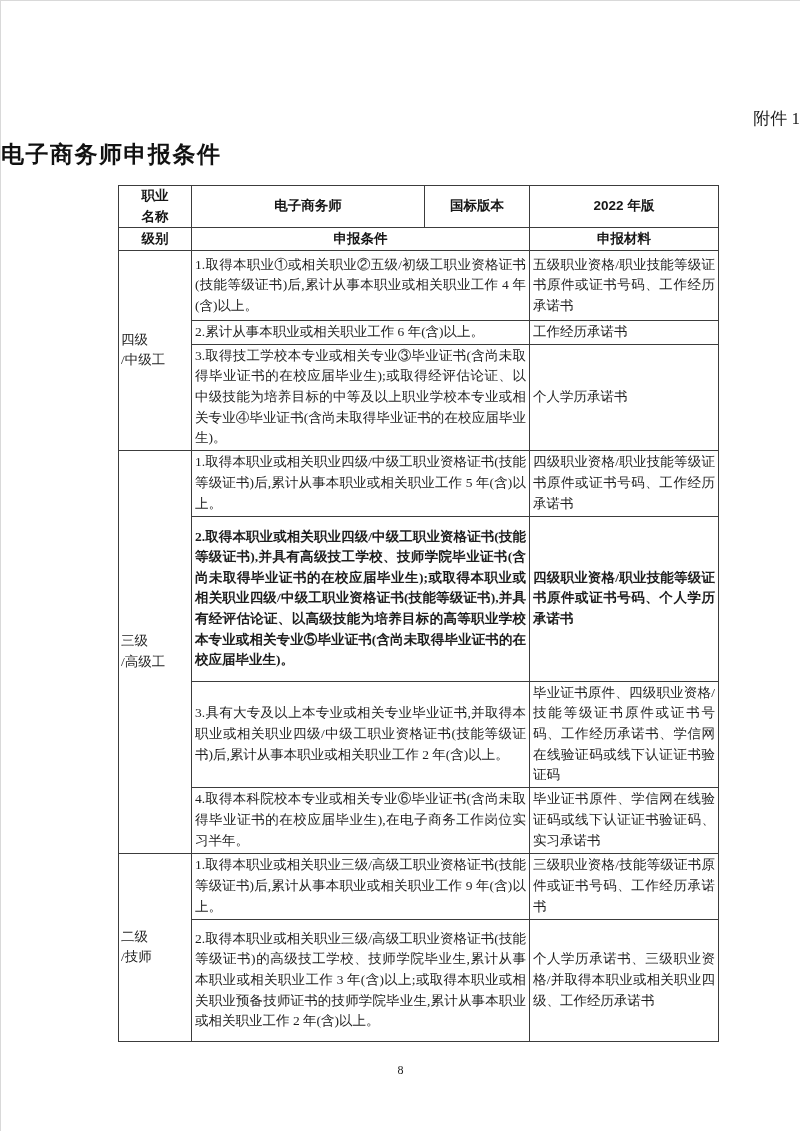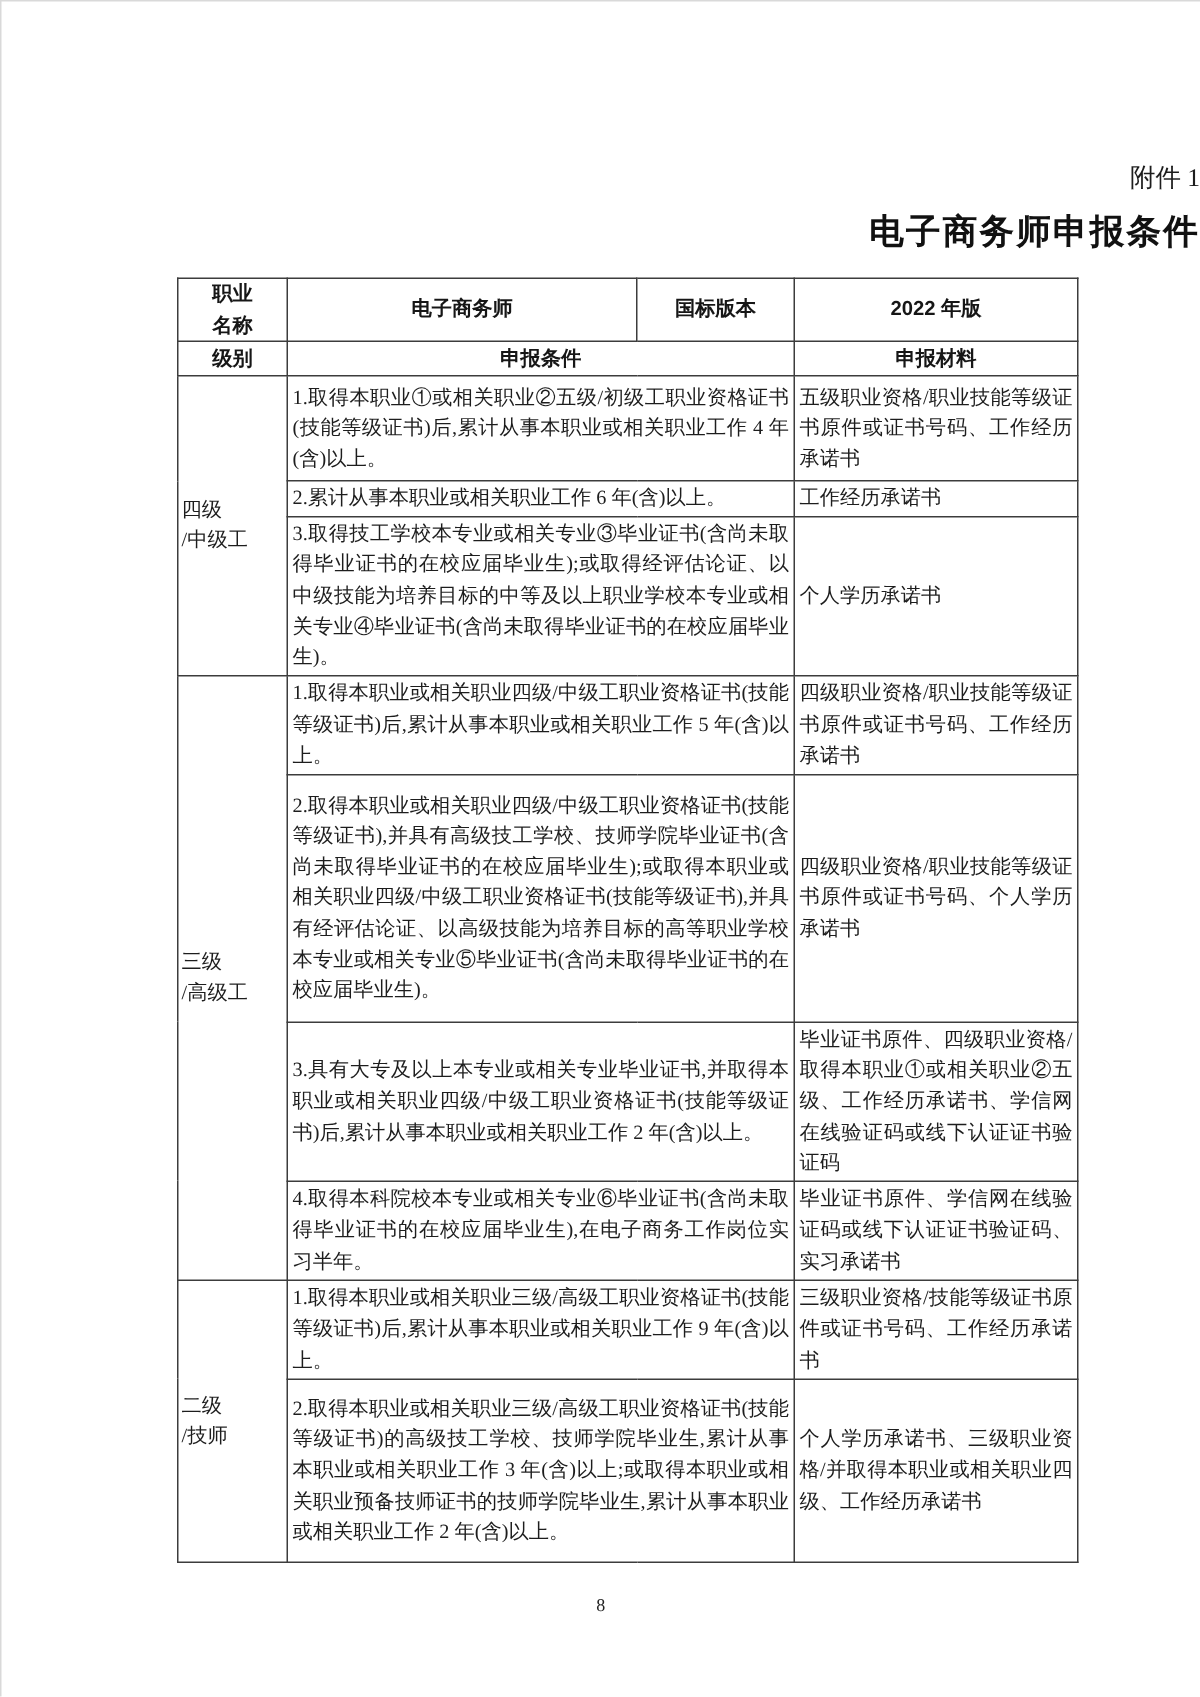--- a/index.html
+++ b/index.html
@@ -15,21 +15,21 @@
     overflow: hidden;
   }
   .attachment {
     margin: 106px 0 0 97px;
     font-size: 17px;
     line-height: 24px;
     text-align: right;
   }
   .doc-title {
     margin-top: 7px;
-    text-align: right;
+    text-align: left;
     font-family: "Liberation Sans", "DejaVu Sans", sans-serif;
     font-weight: 700;
     font-size: 23px;
     letter-spacing: 1.5px;
     line-height: 32px;
     color: #111;
   }
   table.req-table {
     border-collapse: collapse;
     table-layout: fixed;
@@ -60,21 +60,21 @@
     text-align: justify;
     padding: 1px 3px 1px 3px;
   }
   
   tr.h35 { height: 35px; }
   tr.h23 { height: 23px; }
   tr.h70 { height: 70px; }
   tr.h21 { height: 21px; }
   tr.h103 { height: 103px; }
   tr.h66 { height: 66px; }
-  tr.h165 { height: 165px; }
+  tr.h165 { height: 165px; font-weight: bold; }
   tr.h122 { height: 122px; }
   .page-footer {
     margin-top: 21px;
     text-align: center;
     font-size: 12px;
     color: #222;
   }
 </style>
 </head>
 <body>
@@ -124,21 +124,21 @@
 /高级工</td>
       <td class="cond" colspan="2">1.取得本职业或相关职业四级/中级工职业资格证书(技能等级证书)后,累计从事本职业或相关职业工作 5 年(含)以上。</td>
       <td class="mat">四级职业资格/职业技能等级证书原件或证书号码、工作经历承诺书</td>
     </tr>
     <tr class="h165">
       <td class="cond" colspan="2">2.取得本职业或相关职业四级/中级工职业资格证书(技能等级证书),并具有高级技工学校、技师学院毕业证书(含尚未取得毕业证书的在校应届毕业生);或取得本职业或相关职业四级/中级工职业资格证书(技能等级证书),并具有经评估论证、以高级技能为培养目标的高等职业学校本专业或相关专业⑤毕业证书(含尚未取得毕业证书的在校应届毕业生)。</td>
       <td class="mat">四级职业资格/职业技能等级证书原件或证书号码、个人学历承诺书</td>
     </tr>
     <tr class="h103">
       <td class="cond" colspan="2">3.具有大专及以上本专业或相关专业毕业证书,并取得本职业或相关职业四级/中级工职业资格证书(技能等级证书)后,累计从事本职业或相关职业工作 2 年(含)以上。</td>
-      <td class="mat">毕业证书原件、四级职业资格/取得本职业①或相关职业②五级、工作经历承诺书、学信网在线验证码或线下认证证书验证码</td>
+      <td class="mat">毕业证书原件、四级职业资格/技能等级证书原件或证书号码、工作经历承诺书、学信网在线验证码或线下认证证书验证码</td>
     </tr>
     <tr class="h66">
       <td class="cond" colspan="2">4.取得本科院校本专业或相关专业⑥毕业证书(含尚未取得毕业证书的在校应届毕业生),在电子商务工作岗位实习半年。</td>
       <td class="mat">毕业证书原件、学信网在线验证码或线下认证证书验证码、实习承诺书</td>
     </tr>
 
     <tr class="h66">
       <td class="level" rowspan="2">二级
 /技师</td>
       <td class="cond" colspan="2">1.取得本职业或相关职业三级/高级工职业资格证书(技能等级证书)后,累计从事本职业或相关职业工作 9 年(含)以上。</td>

